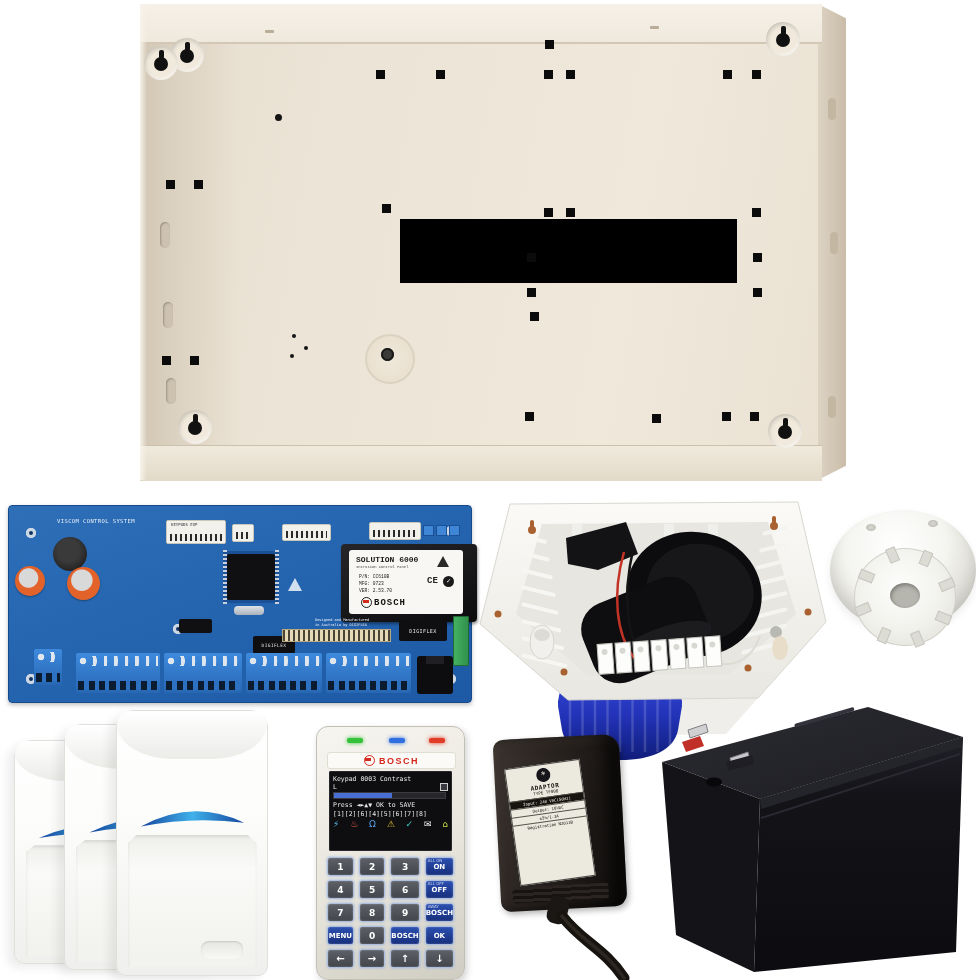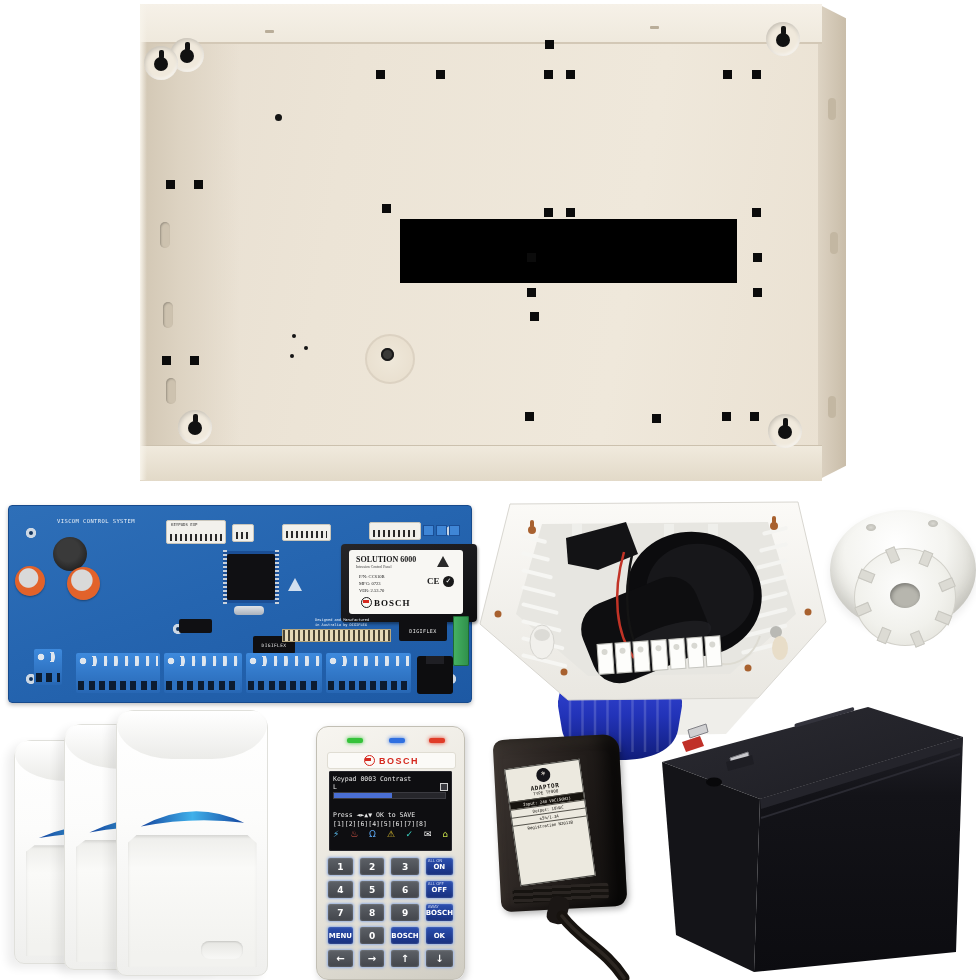--- a/index.html
+++ b/index.html
@@ -41,21 +41,21 @@
     background:repeating-linear-gradient(90deg,#2a2a2a 0 2px,#efeee9 2px 5px);}
   .qfp{background:#101013;border-radius:2px;box-shadow:0 0 0 3px #1b4f96;}
   .qfp::before,.qfp::after{content:"";position:absolute;top:-4px;bottom:-4px;width:4px;
     background:repeating-linear-gradient(180deg,#c9d2dc 0 2px,#1b4f96 2px 4px);}
   .qfp::before{left:-4px;} .qfp::after{right:-4px;}
   .cap-ring{border-radius:50%;background:radial-gradient(circle at 45% 40%,#d9d9d9 0 38%,#e2622a 42% 100%);box-shadow:0 1px 2px rgba(0,0,0,.35);}
   .coil{border-radius:50%;background:radial-gradient(circle at 45% 40%,#3a3a3a 0 40%,#121212 100%);}
   .relay{background:#0f0f12;border-radius:2px;color:#e8e8e8;font-family:"DejaVu Sans Mono",monospace;
     display:flex;align-items:center;justify-content:center;}
   .bmodule{background:linear-gradient(160deg,#26262a,#0c0c0e);border-radius:4px;box-shadow:1px 2px 3px rgba(0,0,0,.4);}
-  .blabel{background:#f8f7f3;border-radius:3px;color:#1a1a1a;font-family:Liberation Serif, serif;}
+  .blabel{background:#f8f7f3;border-radius:3px;color:#1a1a1a;font-family:Liberation Mono, monospace;}
   .tblock{background:linear-gradient(180deg,#3e8add,#2767b4);border-radius:2px;}
   .tblock .screws{position:absolute;left:2px;right:2px;top:3px;height:10px;
     background:repeating-radial-gradient(circle at 5px 5px,#dfe6ee 0 3px,rgba(0,0,0,0) 3.6px 10.5px);}
   .tblock .slots{position:absolute;left:2px;right:2px;bottom:3px;height:9px;
     background:repeating-linear-gradient(90deg,#0c1c30 0 6px,#2d72c2 6px 10.5px);}
   .rj45{background:#0d0d0f;border-radius:3px;}
   .rj45::after{content:"";position:absolute;left:9px;top:0;width:18px;height:8px;background:#1f1f24;}
   .greenconn{background:linear-gradient(90deg,#46b363,#2f8f4a);border-radius:2px;
     box-shadow:inset 0 0 0 1px #1f6b34;}
   .header-strip{background:#e6d9b8;border:1px solid #b8a87e;
@@ -427,21 +427,21 @@
     </div>
     <div class="a lcd">
       <div class="lcdline">Keypad 0003 Contrast</div>
       <div class="lcdline" style="display:flex;justify-content:space-between;">
         <span>L</span>
         <span style="display:inline-block;width:6px;height:6px;border:1px solid #cfcfcf;background:#3a3a40;"></span>
       </div>
       <div class="lcd-track">
         <div class="lcd-fill" style="width: 52%;"></div>
       </div>
-      <div class="lcdline" style="margin-top:12px;">Press ◄►▲▼ OK to SAVE</div>
+      <div class="lcdline" style="margin-top:2px;">Press ◄►▲▼ OK to SAVE</div>
       <div class="lcdline" style="margin-top:1px;">[1][2][6][4][5][6][7][8]</div>
       <div class="iconrow">
           <span style="color: rgb(88, 184, 232);">⚡</span>
           <span style="color: rgb(224, 90, 74);">♨</span>
           <span style="color: rgb(88, 160, 232);">Ω</span>
           <span style="color: rgb(232, 200, 50);">⚠</span>
           <span style="color: rgb(58, 208, 192);">✓</span>
           <span style="color: rgb(255, 255, 255);">✉</span>
           <span style="color: rgb(200, 224, 74);">⌂</span>
         </div>

